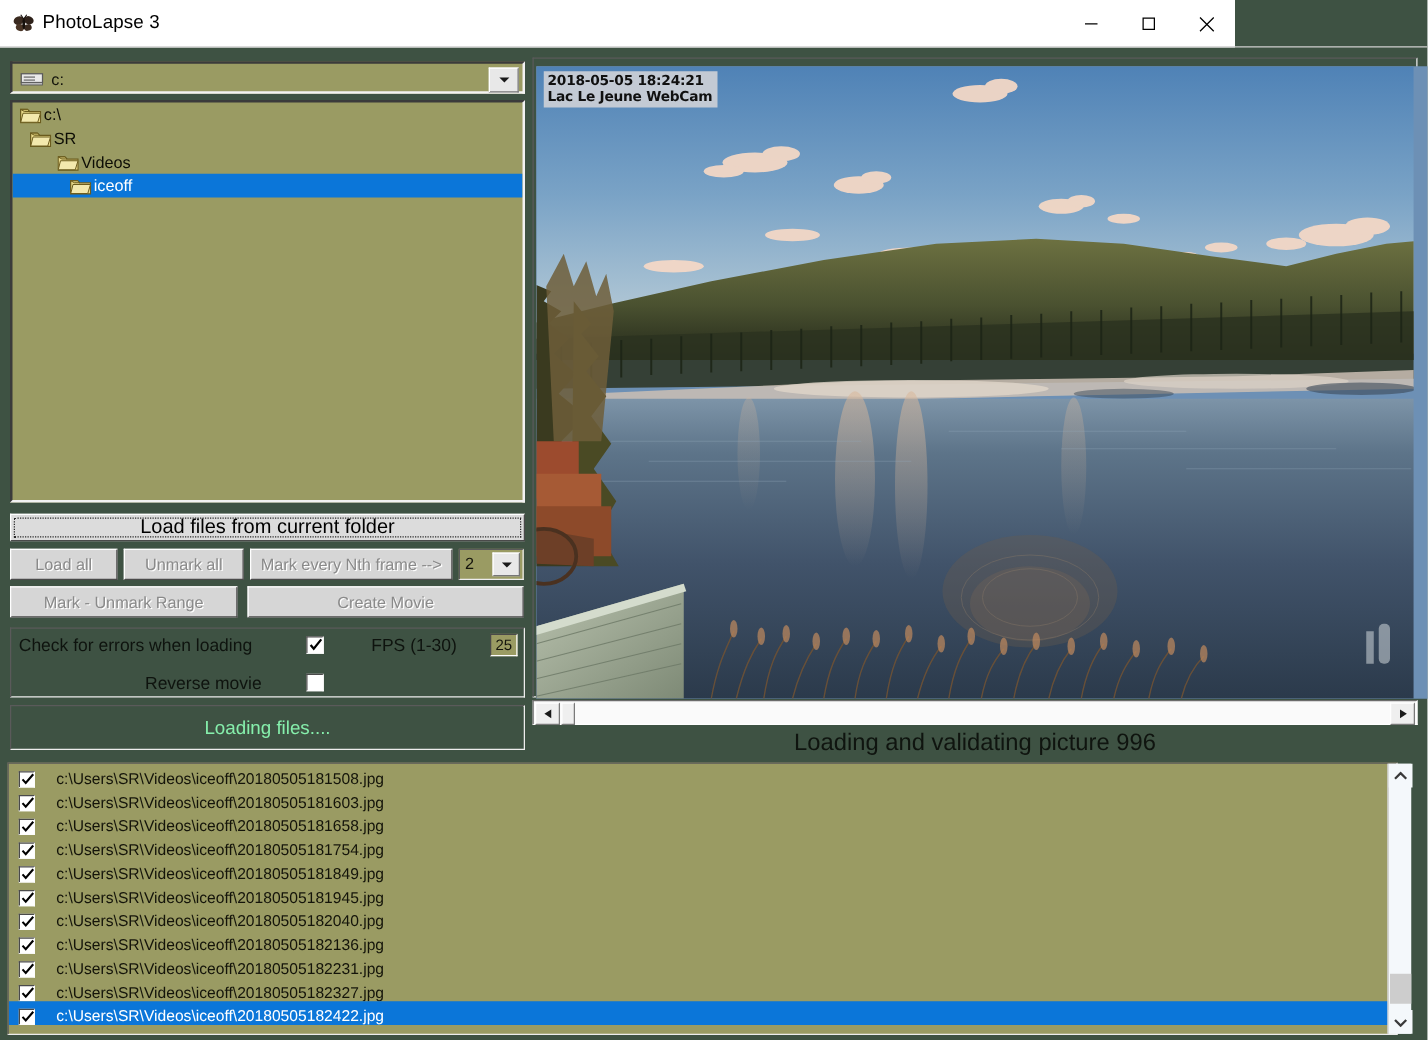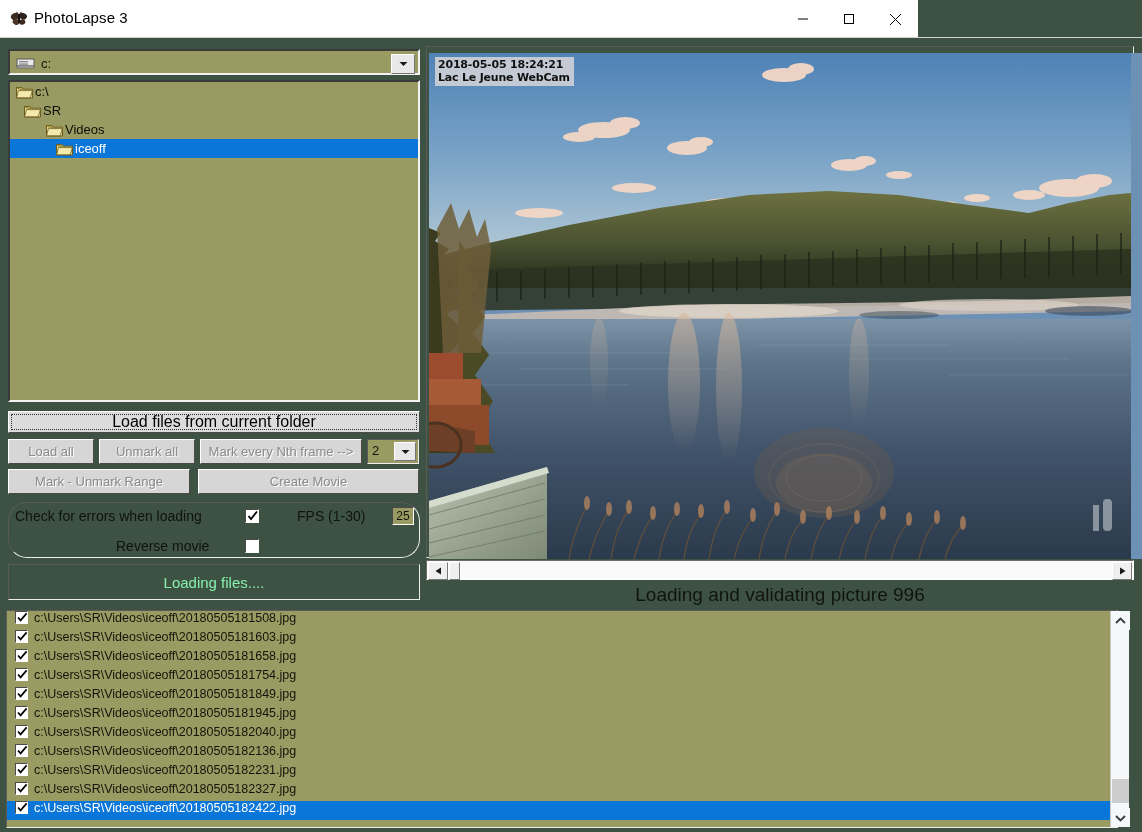--- a/index.html
+++ b/index.html
@@ -4,21 +4,21 @@
 <style>
   html,body{margin:0;padding:0;background:#fff;}
   body{
     width:1142px;height:832px;overflow:hidden;
     font-family:"Liberation Sans",sans-serif;
     -webkit-font-smoothing:none;
   }
   .app{position:relative;width:1142px;height:832px;background:#3e5243;}
 
   
-  .titlebar{position:absolute;left:0;top:0;width:918px;height:38px;background:#ffffff;}
+  .titlebar{position:absolute;left:0;top:0;width:988px;height:38px;background:#ffffff;}
   .title-icon{position:absolute;left:10px;top:11px;width:18px;height:16px;}
   .title-text{position:absolute;left:34px;top:9px;font-size:15px;color:#000;letter-spacing:.1px;}
   .winbtns{position:absolute;right:0;top:0;height:38px;display:flex;}
   .winbtn{width:46px;height:38px;display:flex;align-items:center;justify-content:center;}
   .winbtn svg{display:block;}
   .titlebar-border{position:absolute;left:0;top:37px;width:1142px;height:1px;background:#cfcfcf;}
 
   
   .sunken{border-top:2px solid #3b3b3b;border-left:2px solid #3b3b3b;border-right:2px solid #f2f2f2;border-bottom:2px solid #f2f2f2;}
   .sunken1{border-top:1px solid #5a5a5a;border-left:1px solid #5a5a5a;border-right:1px solid #ededed;border-bottom:1px solid #ededed;}
@@ -42,21 +42,21 @@
 
   .btn{position:absolute;background:#d6d6d6;border-top:1px solid #fff;border-left:1px solid #fff;
     border-right:1px solid #4a4a4a;border-bottom:1px solid #4a4a4a;box-sizing:border-box;
     display:flex;align-items:center;justify-content:center;font-size:13px;color:#8a8a8a;text-shadow:1px 1px 0 #ffffff;}
 
   .nth-combo{position:absolute;left:367px;top:439px;width:52px;height:25px;background:#9a9b63;box-sizing:border-box;}
   .nth-val{position:absolute;left:4px;top:3px;font-size:13px;color:#14140c;}
   .nth-arrow{position:absolute;right:2px;top:2px;width:20px;height:17px;background:#e8e8e8;display:flex;align-items:center;justify-content:center;
     border-top:1px solid #fff;border-left:1px solid #fff;border-right:1px solid #767676;border-bottom:1px solid #767676;}
 
-  .optbox{position:absolute;left:8px;top:502px;width:412px;height:56px;background:#3e5243;box-sizing:border-box;border-radius:19px;}
+  .optbox{position:absolute;left:8px;top:502px;width:412px;height:56px;background:#3e5243;box-sizing:border-box;}
   .opt-label{position:absolute;font-size:14px;color:#0e130e;}
   .cbx{position:absolute;width:14px;height:14px;background:#fff;box-sizing:border-box;
     border-top:1px solid #4a4a4a;border-left:1px solid #4a4a4a;border-right:1px solid #fdfdfd;border-bottom:1px solid #fdfdfd;}
   .cbx svg{position:absolute;left:1px;top:0px;}
   .fps-box{position:absolute;left:392px;top:507px;width:22px;height:18px;background:#9a9b63;box-sizing:border-box;
     border-top:1px solid #4a4a4a;border-left:1px solid #4a4a4a;border-right:1px solid #fdfdfd;border-bottom:1px solid #fdfdfd;
     font-size:12px;color:#14140c;display:flex;align-items:center;justify-content:center;}
 
   .statusbox{position:absolute;left:8px;top:564px;width:412px;height:36px;background:#3e5243;box-sizing:border-box;
     display:flex;align-items:center;justify-content:center;font-size:15px;color:#86efac;}
@@ -73,21 +73,21 @@
   .hs-btn{position:absolute;top:1px;width:18px;height:16px;background:#efefef;display:flex;align-items:center;justify-content:center;
     border-top:1px solid #fff;border-left:1px solid #fff;border-right:1px solid #7a7a7a;border-bottom:1px solid #7a7a7a;}
   .hs-thumb{position:absolute;left:22px;top:1px;width:9px;height:16px;background:#efefef;
     border-top:1px solid #fff;border-left:1px solid #fff;border-right:1px solid #7a7a7a;border-bottom:1px solid #7a7a7a;}
 
   .pv-status{position:absolute;left:426px;top:583px;width:708px;height:24px;display:flex;align-items:center;justify-content:center;
     font-size:19px;color:#0f140f;}
 
   
   .filelist{position:absolute;left:6px;top:610px;width:1112px;height:218px;background:#9a9b63;box-sizing:border-box;overflow:hidden;}
-  .frow{position:relative;height:19px;display:flex;align-items:flex-start;font-size:12.5px;color:#14140a;white-space:nowrap;padding-left:8px;}
+  .frow{position:relative;height:19px;display:flex;align-items:flex-end;font-size:12.5px;color:#14140a;white-space:nowrap;padding-left:8px;gap:11px;}
   .frow.sel{background:#0b76d9;color:#fff;}
   .frow .fcbx{width:13px;height:13px;background:#fff;box-sizing:border-box;margin-right:6px;position:relative;flex:0 0 auto;
     border-top:1px solid #4a4a4a;border-left:1px solid #4a4a4a;border-right:1px solid #fdfdfd;border-bottom:1px solid #fdfdfd;}
   .frow .fcbx svg{position:absolute;left:1px;top:0;}
 
   .vscroll{position:absolute;left:1110px;top:611px;width:19px;height:216px;background:#f4f8fb;box-sizing:border-box;border-left:1px solid #c8c8c8;}
   .vs-btn{position:absolute;left:0;width:19px;height:19px;display:flex;align-items:center;justify-content:center;background:#f4f8fb;}
   .vs-thumb{position:absolute;left:1px;width:17px;height:24px;background:#cdcdcd;}
 </style>
 </head>

